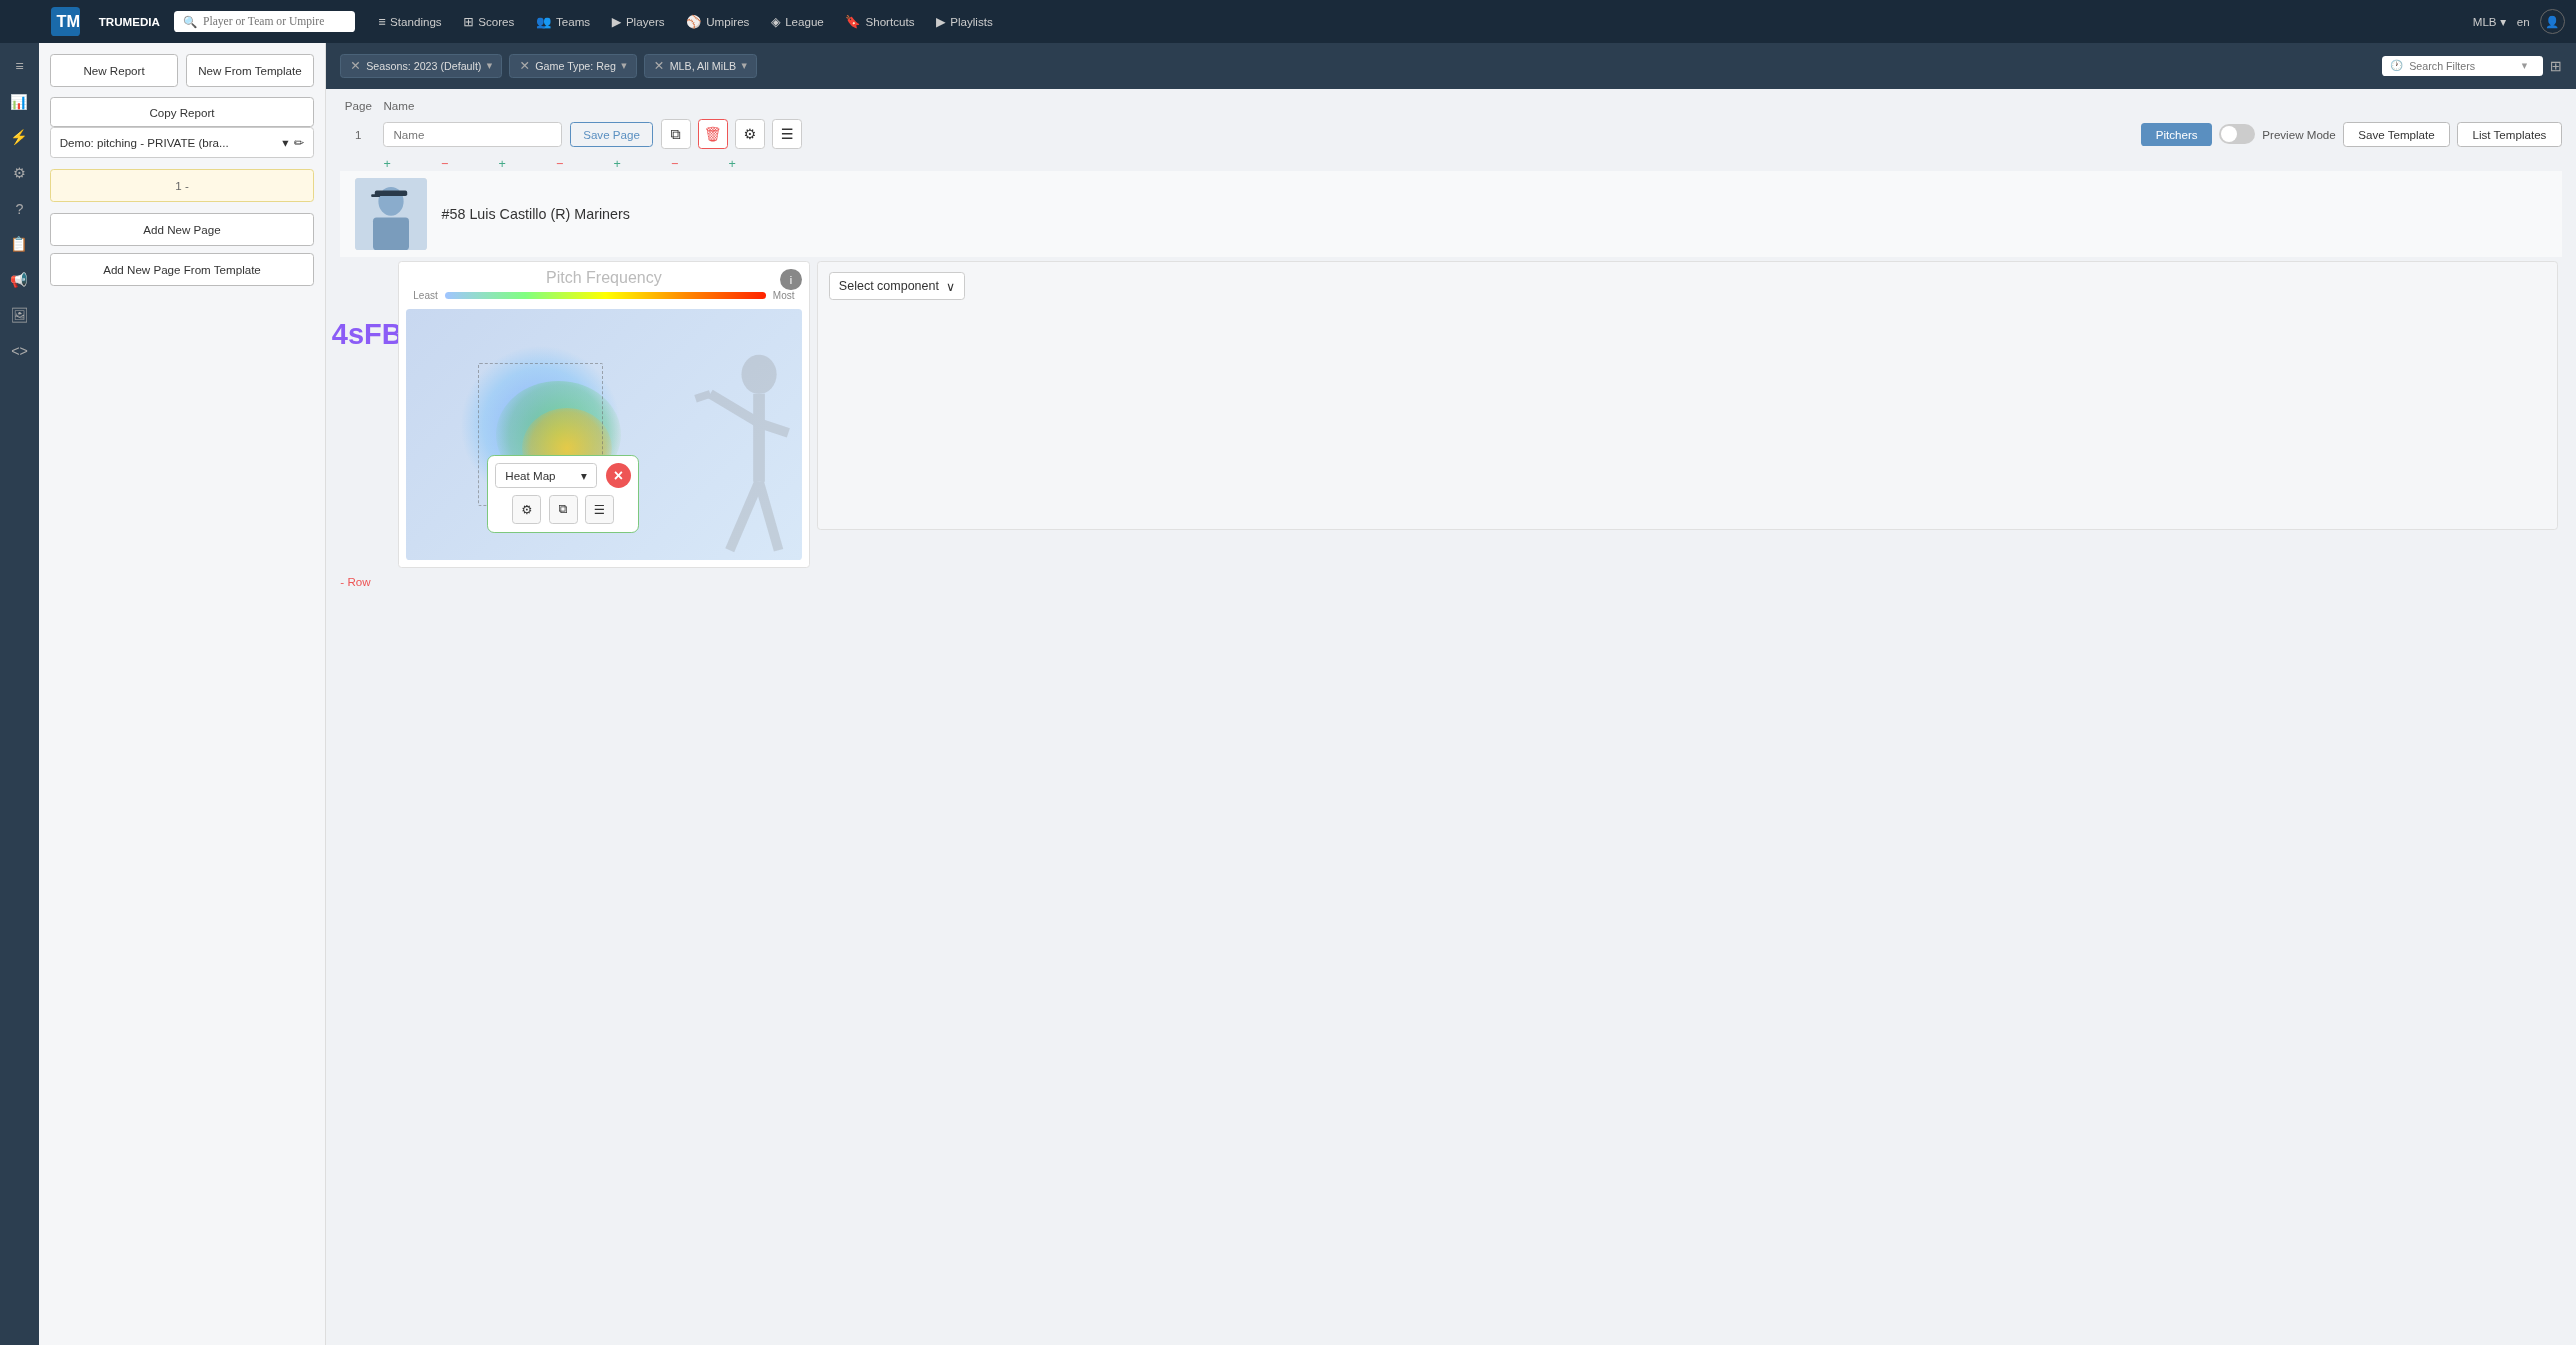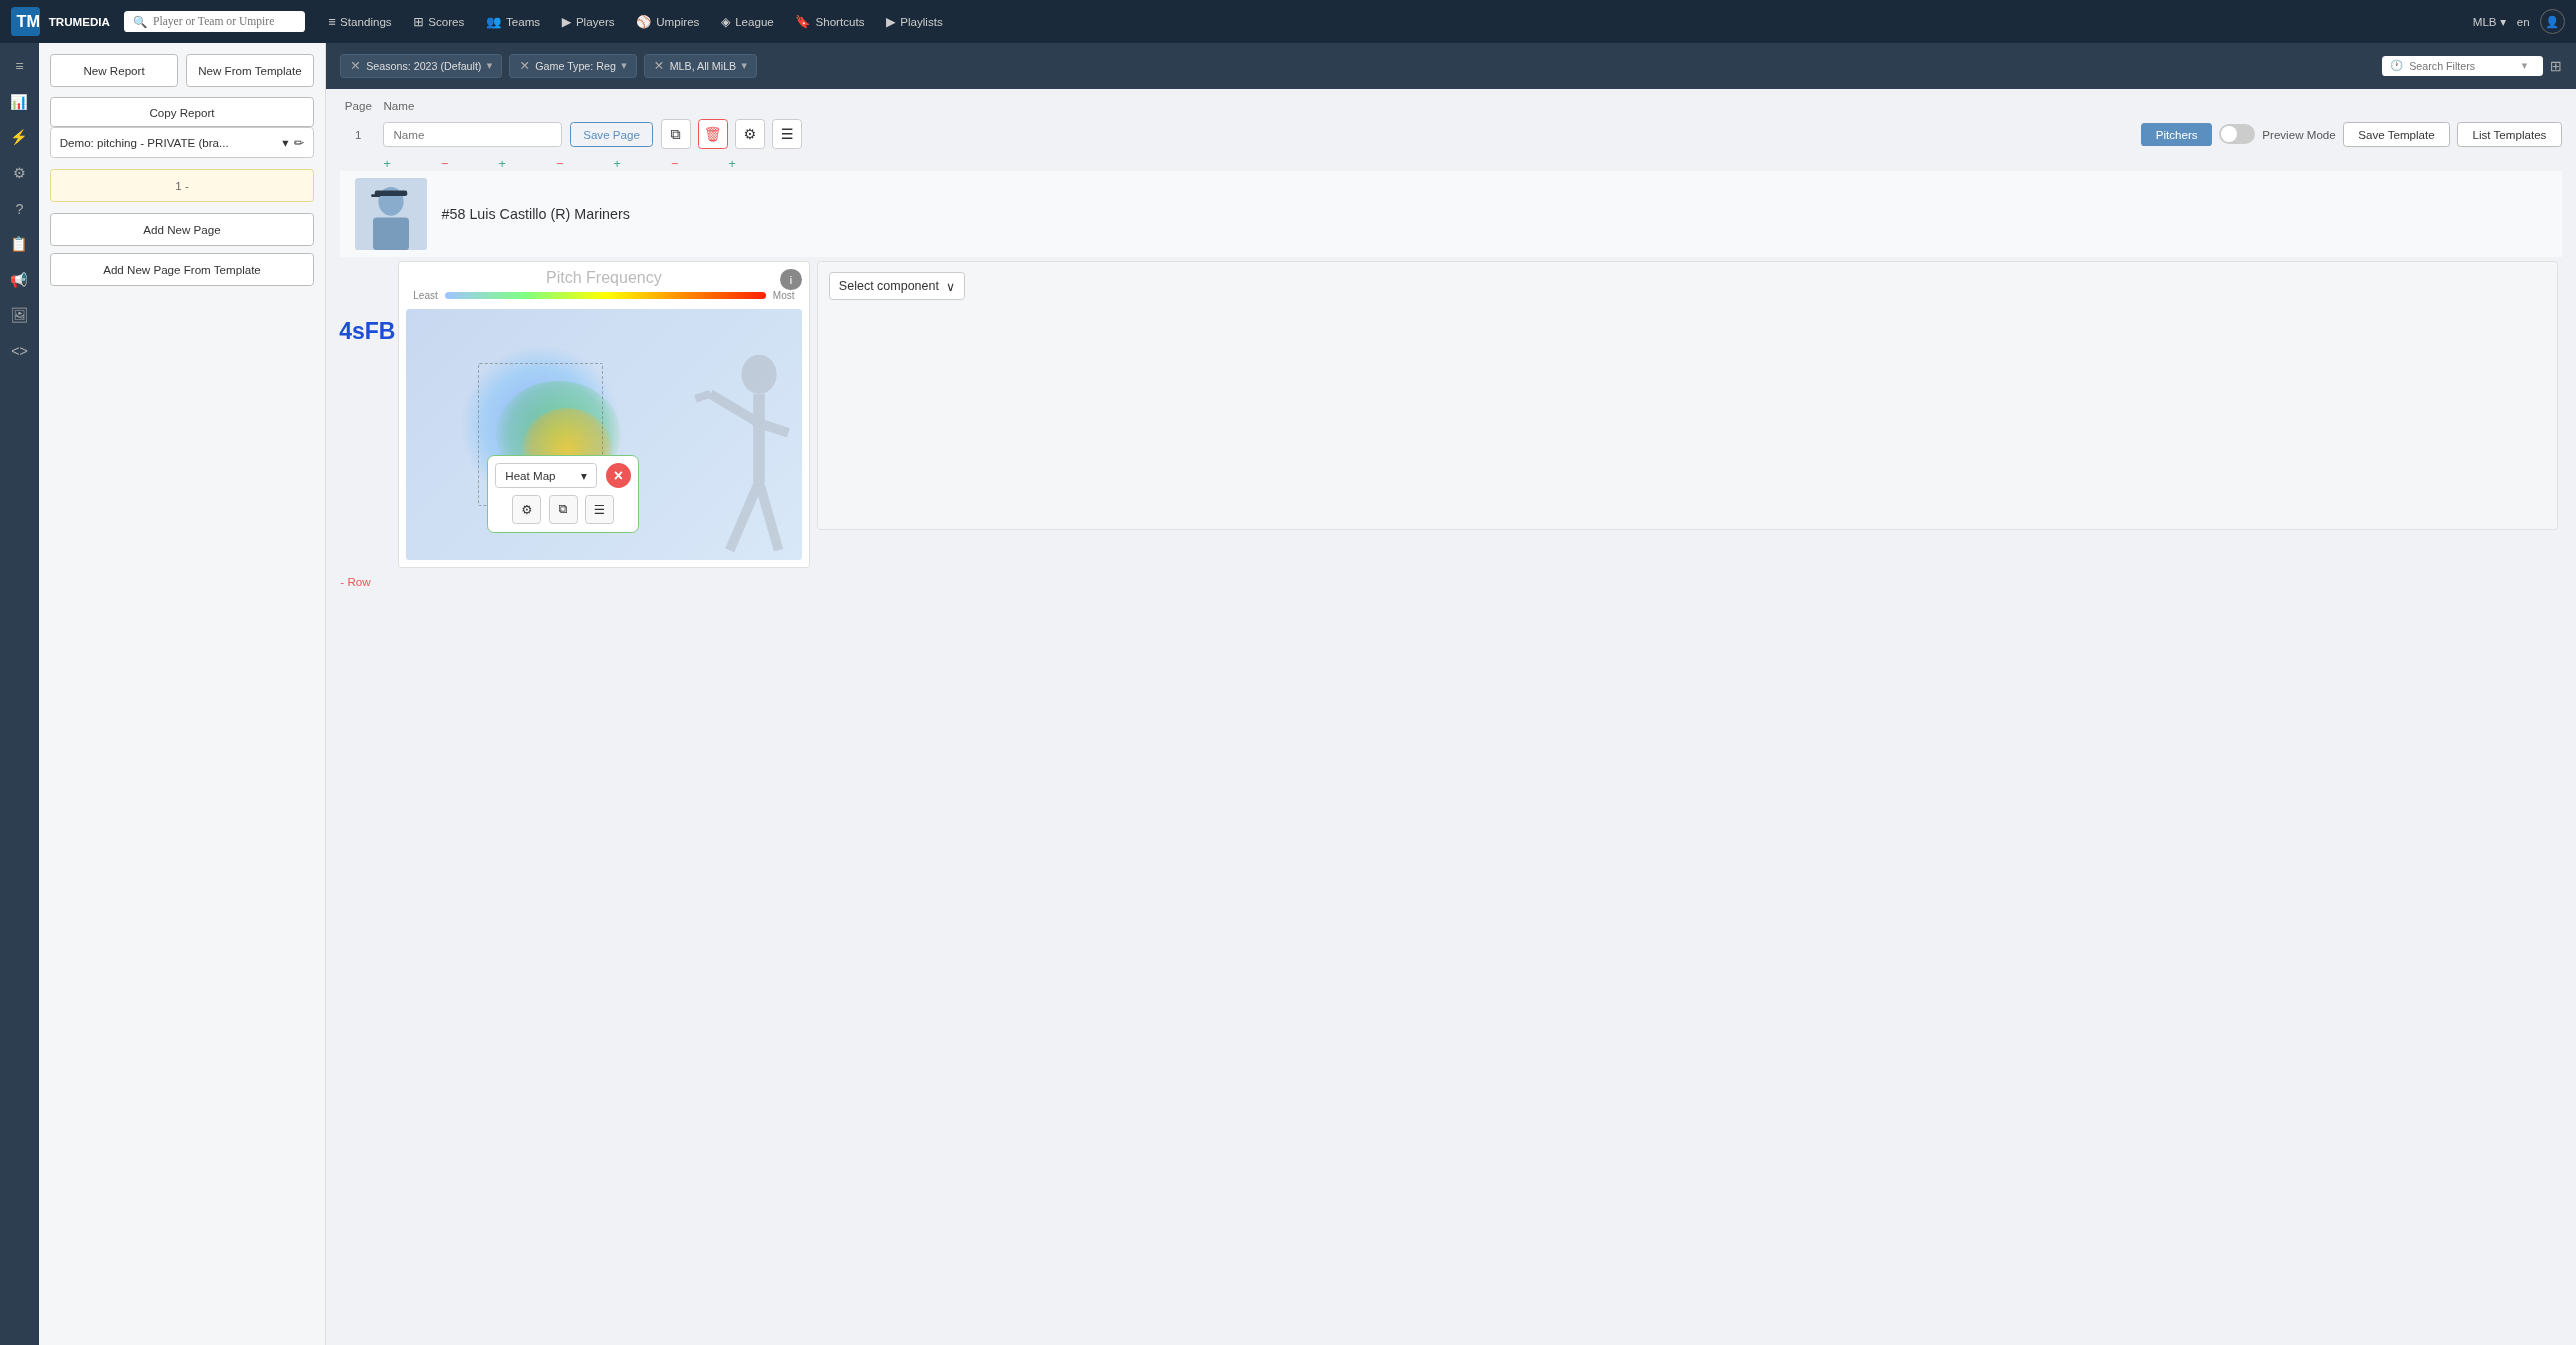--- a/index.html
+++ b/index.html
@@ -3,21 +3,21 @@
   <meta charset="utf-8">
   <style>
     * { box-sizing: border-box; margin: 0; padding: 0; }
     body { font-family: -apple-system, BlinkMacSystemFont, 'Segoe UI', Arial, sans-serif; background: #f0f2f5; color: #333; font-size: 12.5px; overflow: hidden; }
 
     
     .top-nav {
       display: flex; align-items: center; background: #1a2a3a; color: #ccc;
       height: 43px; padding: 0 10.7px; gap: 14.3px; position: fixed; top: 0; left: 0; right: 0; z-index: 100;
     }
-    .logo { display: flex; align-items: center; gap: 9px; color: white; font-weight: bold; font-size: 11.6px; min-width: 72px; }
+    .logo { display: flex; align-items: center; gap: 19px; color: white; font-weight: bold; font-size: 11.6px; min-width: 72px; margin-left: 40px; }
     .logo-icon { width: 29px; height: 29px; }
     .search-bar {
       display: flex; align-items: center; background: #fff; border-radius: 3.6px;
       padding: 3.6px 9px; gap: 5.4px; color: #999; font-size: 11.6px; min-width: 179px;
     }
     .search-bar input { border: none; outline: none; font-size: 11.6px; color: #333; width: 143px; font-family: Liberation Serif, serif; }
     .nav-items { display: flex; align-items: center; gap: 3.6px; flex: 1; }
     .nav-item {
       display: flex; align-items: center; gap: 4.5px; padding: 5.4px 9px;
       color: #ccc; font-size: 11.6px; cursor: pointer; border-radius: 3.6px; white-space: nowrap;
@@ -165,21 +165,21 @@
       margin-bottom: 7.2px; padding: 0 7.2px;
     }
     .legend-label { font-size: 10px; color: #888; }
     .legend-gradient {
       flex: 1; height: 7.2px; margin: 0 7.2px;
       background: linear-gradient(to right, #a0c4ff, #80ff80, #ffff00, #ff8800, #ff2200);
       border-radius: 3.6px;
     }
 
     
-    .pitch-label { font-size: 23px; color: #1d4ed8; font-weight: bold; padding: 7.2px; }
+    .pitch-label { font-size: 29px; color: #8b5cf6; font-weight: bold; padding: 7.2px; }
   </style>
 </head>
 <body>
 
 <nav class="top-nav">
   <div class="logo">
     <svg class="logo-icon" viewBox="0 0 32 32" fill="none" xmlns="http://www.w3.org/2000/svg" style="font-size:13px">
       <rect width="32" height="32" rx="4" fill="#1a6aaa"></rect>
       <text x="6" y="22" fill="white" font-size="18" font-weight="bold">TM</text>
     </svg>

